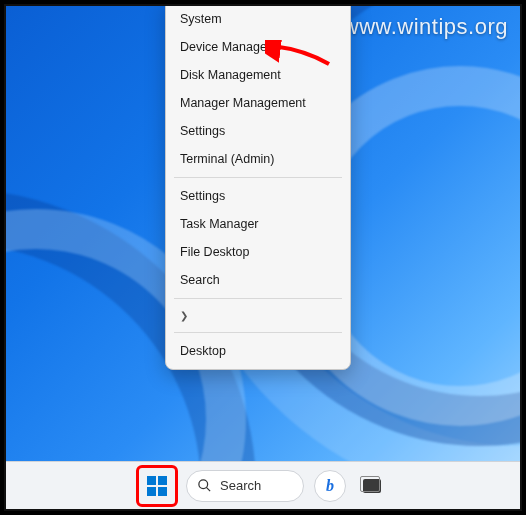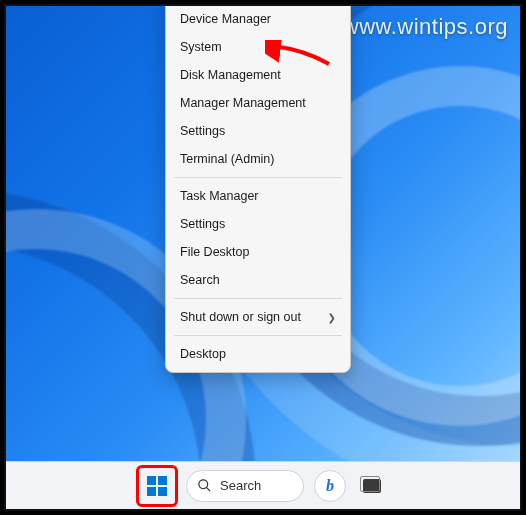--- a/index.html
+++ b/index.html
@@ -165,55 +165,54 @@
   <div class="swirl s2"></div>
   <div class="swirl s3"></div>
   <div class="swirl s4"></div>
   <div class="swirl s5"></div>
 
   <div class="watermark">www.wintips.org</div>
 
   <div class="context-menu">
 
     <div class="menu-item">
+        <span>System</span>
+      </div>
+    <div class="menu-item">
         <span>Device Manager</span>
       </div>
     <div class="menu-item">
-        <span>System</span>
-      </div>
-    <div class="menu-item">
         <span>Disk Management</span>
       </div>
     <div class="menu-item">
         <span>Manager Management</span>
       </div>
     <div class="menu-item">
         <span>Settings</span>
       </div>
     <div class="menu-item">
         <span>Terminal (Admin)</span>
       </div>
     <div class="divider"></div>
 
     <div class="menu-item">
+        <span>Settings</span>
+      </div>
+    <div class="menu-item">
         <span>Task Manager</span>
       </div>
     <div class="menu-item">
-        <span>Settings</span>
-      </div>
-    <div class="menu-item">
         <span>File Desktop</span>
       </div>
     <div class="menu-item">
         <span>Search</span>
       </div>
     <div class="divider"></div>
 
     <div class="menu-item">
-      <span>Shut down or sign out</span>
       <span class="submenu-arrow">❯</span>
     </div>
     <div class="divider"></div>
 
     <div class="menu-item">
         <span>Desktop</span>
       </div>
   </div>
 
   <svg class="callout-arrow" width="70" height="34">

